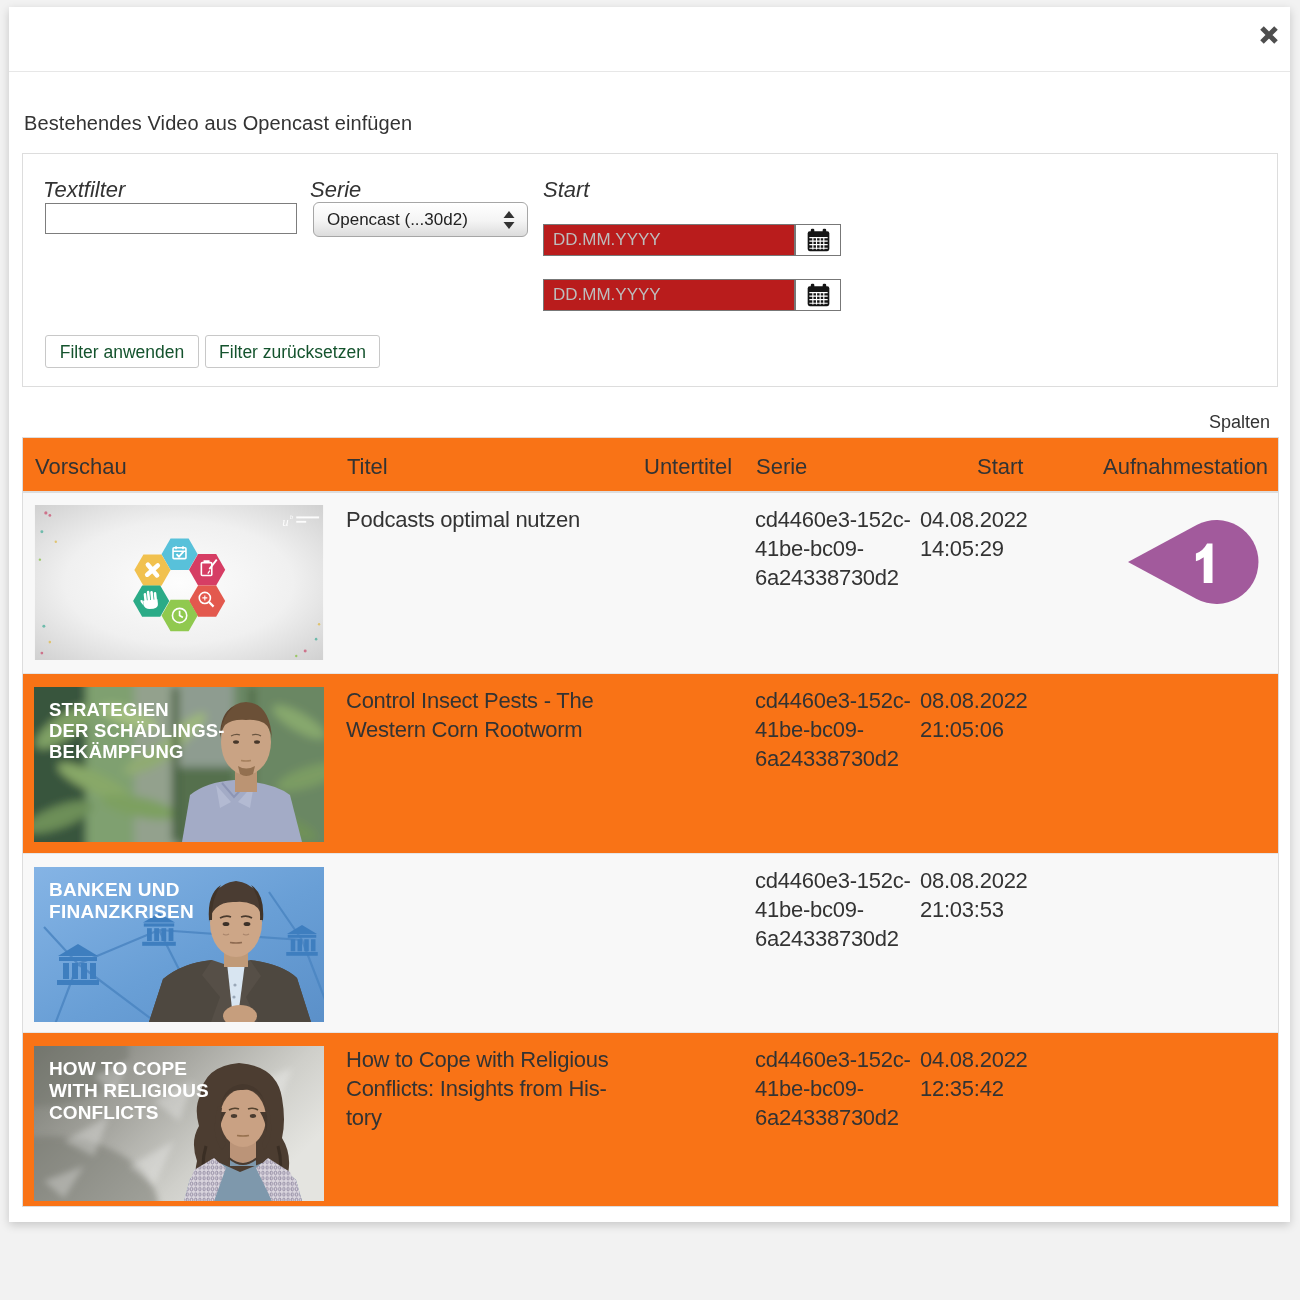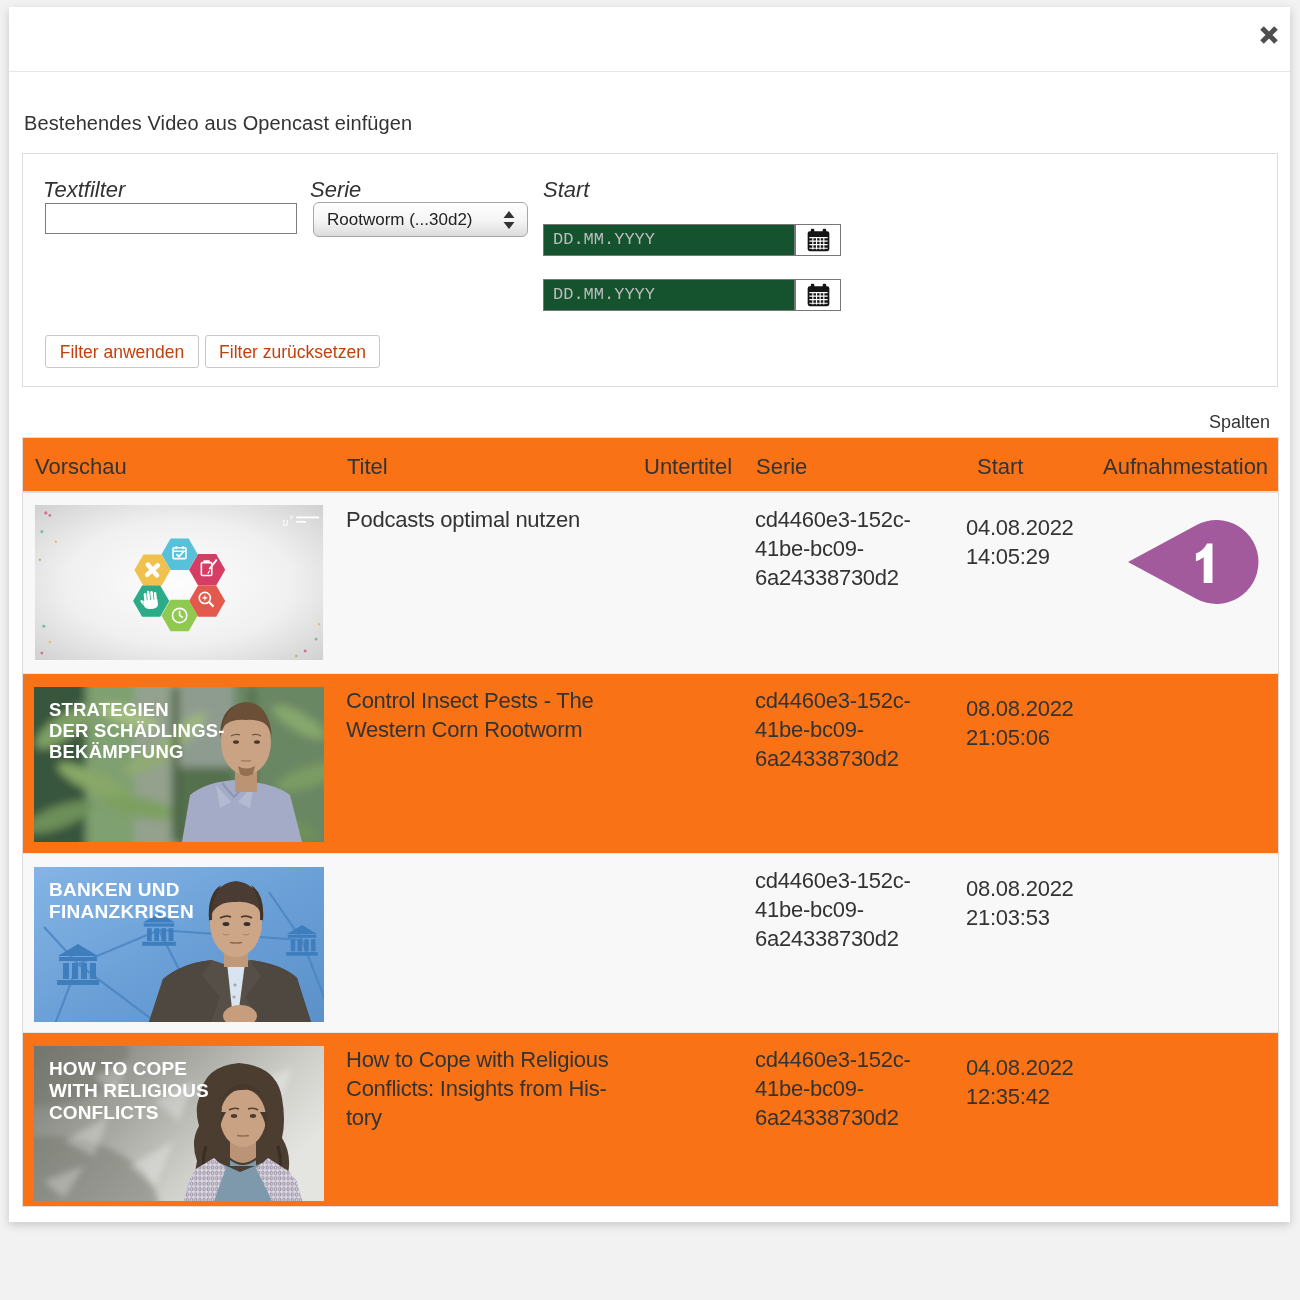--- a/index.html
+++ b/index.html
@@ -8,52 +8,52 @@
 #modal{position:absolute;left:9px;top:7px;width:1281px;height:1215px;background:#fff;box-shadow:0 3px 9px rgba(0,0,0,0.18);}
 #topbar{position:absolute;left:0;top:0;width:100%;height:64px;border-bottom:1px solid #e7e7e7;}
 #closex{position:absolute;right:5px;top:12px;width:32px;height:32px;}
 h1#title{position:absolute;left:15px;top:105px;margin:0;font-size:20px;font-weight:400;color:#333;letter-spacing:0.1px;}
 #filterbox{position:absolute;left:13px;top:146px;width:1254px;height:232px;border:1px solid #ddd;background:#fff;}
 .flabel{position:absolute;font-style:italic;font-size:22px;color:#333;}
 .slabel{position:absolute;font-size:17px;color:#333;margin-top:28px;}
 #tfinput{position:absolute;left:22px;top:49px;width:250px;height:29px;padding:0;border:1px solid #7d7d7d;background:#fff;}
 #serselect{position:absolute;left:290px;top:48px;width:213px;height:33px;border:1px solid #a6a6a6;border-radius:6px;background:linear-gradient(180deg,#ffffff 0%,#f4f4f4 55%,#dcdcdc 100%);box-shadow:inset 0 1px 0 #fff;}
 #serselect .stext{position:absolute;left:13px;top:7px;font-size:17px;color:#222;}
-.dinput{position:absolute;width:250px;height:30px;border:1px solid #777;background:#14532d;font-family:Liberation Mono, monospace;}
+.dinput{position:absolute;width:250px;height:30px;border:1px solid #777;background:#b91c1c;}
 .dinput span{position:absolute;left:9px;top:5px;font-size:17px;color:#bdbdbd;}
 .dbtn{position:absolute;width:44px;height:30px;border:1px solid #777;background:#fff;}
-.fbtn{position:absolute;top:181px;height:31px;border:1px solid #c8c8c8;border-radius:3px;background:#fff;font-size:17.5px;color:#c2410c;text-align:center;line-height:32px;}
+.fbtn{position:absolute;top:181px;height:31px;border:1px solid #c8c8c8;border-radius:3px;background:#fff;font-size:17.5px;color:#14532d;text-align:center;line-height:32px;}
 #spalten{position:absolute;right:20px;top:405px;font-size:18px;color:#333;}
 #table{position:absolute;left:13px;top:430px;width:1255px;height:768px;border:1px solid #ddd;background:#f97316;}
 #thead{position:absolute;left:0;top:0;width:100%;height:53px;border-bottom:2px solid #ddd;font-size:22px;color:#333;}
 #thead div{position:absolute;top:16px;}
 .row{position:absolute;left:0;width:1255px;}
 .rg{background:#f8f8f8;}
 .rsep{border-top:1px solid #e6e6e6;}
 .thumb{position:absolute;left:11px;top:13px;width:290px;}
 .ct{position:absolute;top:11.5px;font-size:22px;line-height:29px;color:#333;letter-spacing:-0.25px;}
 .c-titel{left:323px;width:320px;}
 .c-serie{left:732px;width:210px;}
-.c-start{left:943px;width:150px;margin-top:8px;}
+.c-start{left:897px;width:150px;}
 </style>
 </head>
 <body>
 <div id="modal">
   <div id="topbar">
     <svg id="closex" viewBox="0 0 32 32">
         <path d="M9 9 L23 23 M23 9 L9 23" stroke="#4e4e4e" stroke-width="5" stroke-linecap="butt"></path>
       </svg>
   </div>
   <h1 id="title">Bestehendes Video aus Opencast einfügen</h1>
   <div id="filterbox">
     <div class="flabel" style="left:20px;top:23px;">Textfilter</div>
     <input id="tfinput" type="text" style="">
     <div class="flabel" style="left:287px;top:23px;">Serie</div>
     <div id="serselect">
-        <span class="stext">Rootworm (...30d2)</span>
+        <span class="stext">Opencast (...30d2)</span>
       <svg style="position:absolute;right:11px;top:7px;" width="14" height="20" viewBox="0 0 14 20">
           <path d="M7 1 L12.5 8 H1.5 Z" fill="#333"></path>
           <path d="M7 19 L12.5 12 H1.5 Z" fill="#333"></path>
         </svg>
     </div>
     <div class="flabel" style="left:520px;top:23px;">Start</div>
     <div class="slabel" style="left:520px;top:46px;">Von</div>
     <div class="dinput" style="left:520px;top:70px;">
         <span>DD.MM.YYYY</span>
       </div>

